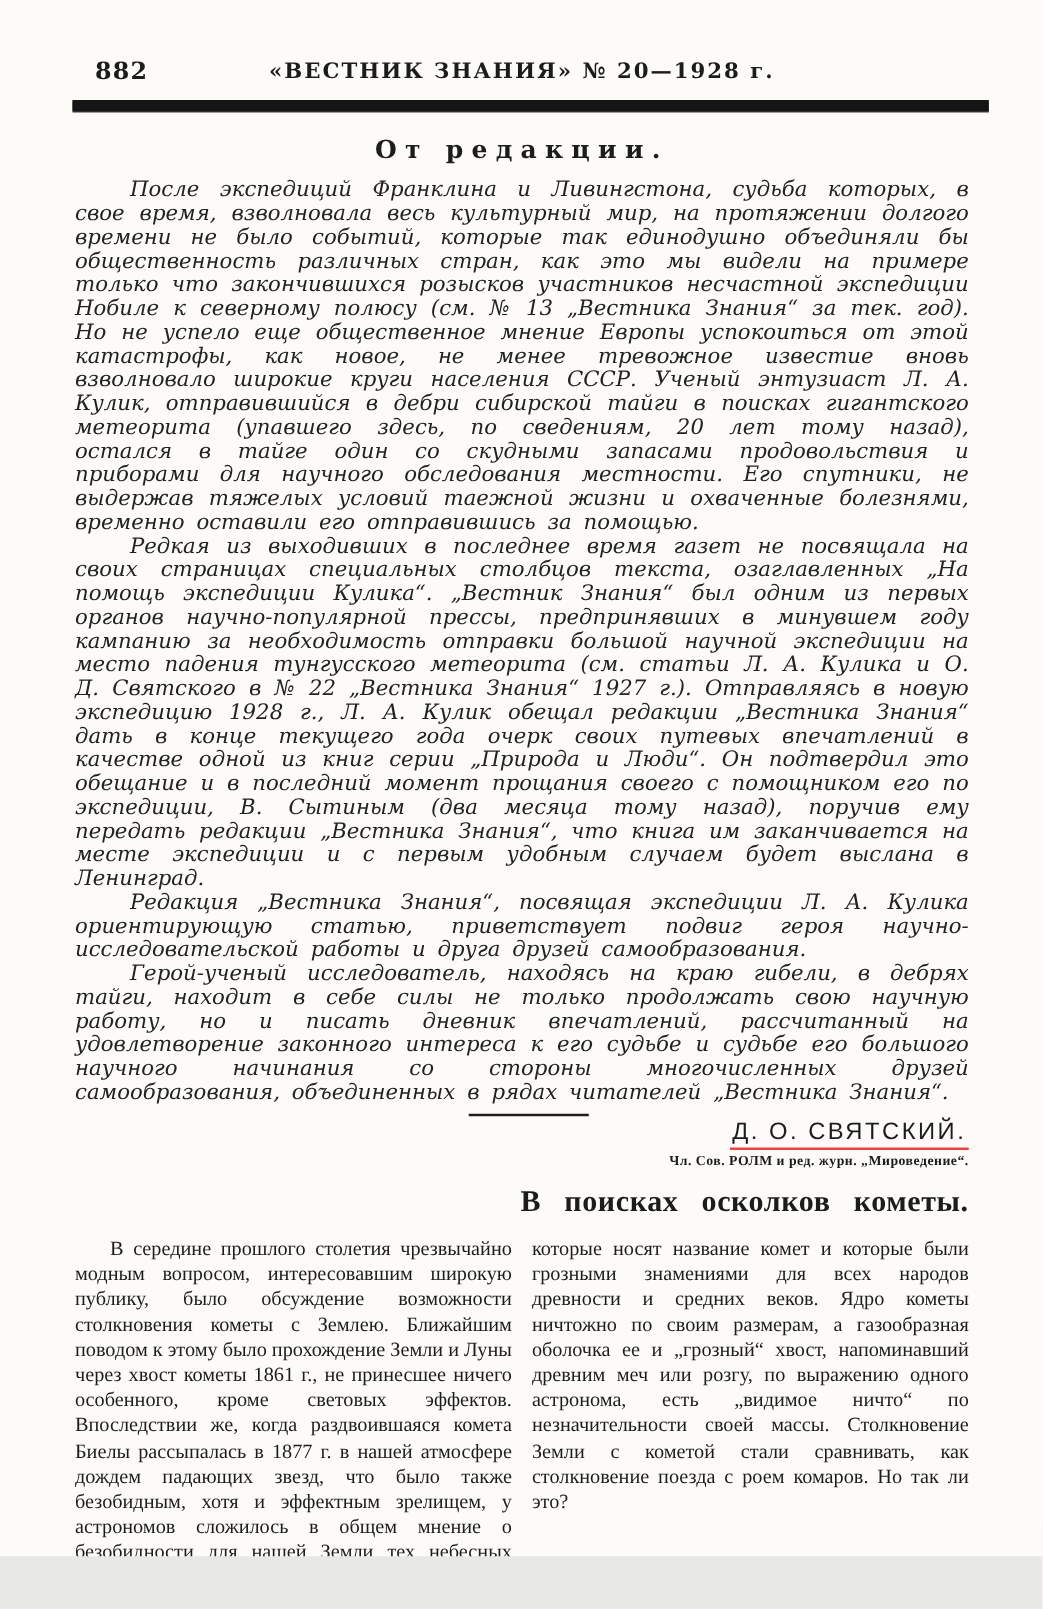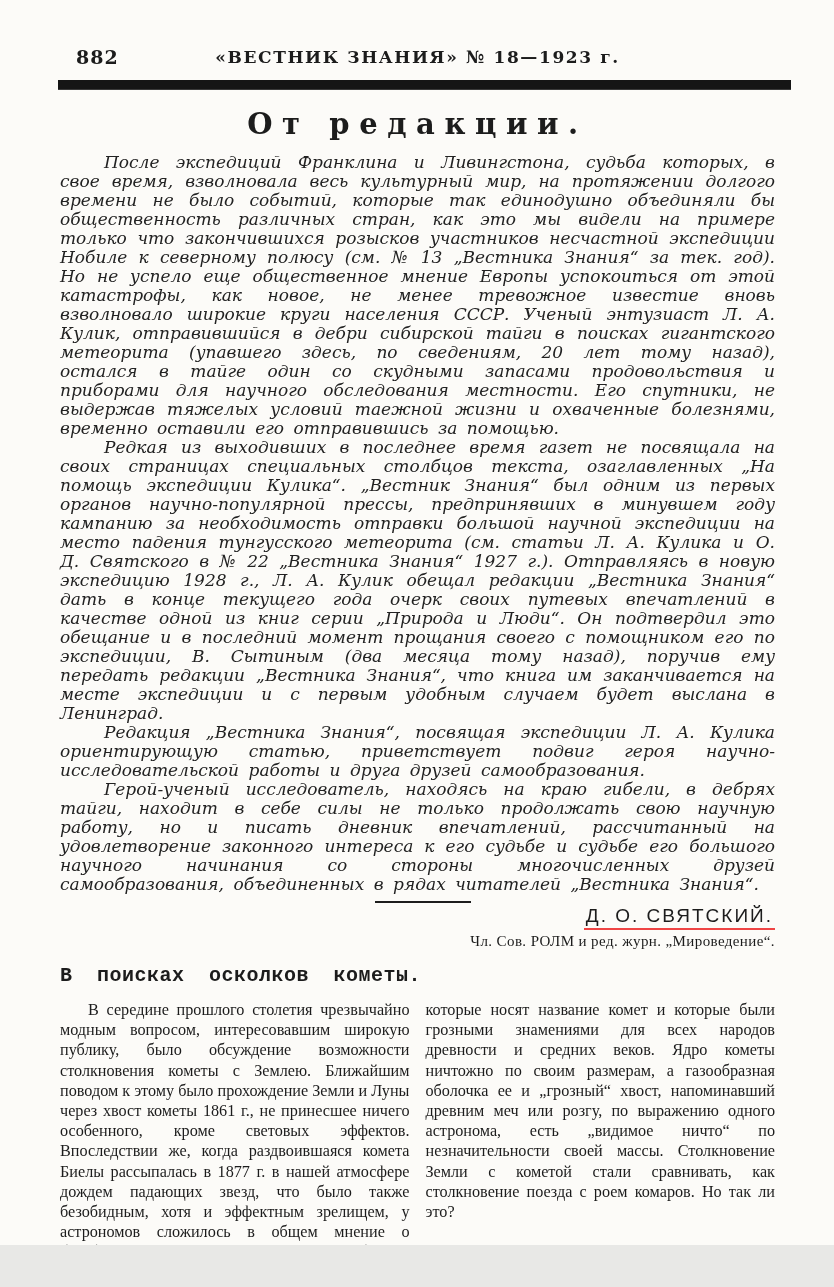--- a/index.html
+++ b/index.html
@@ -29,21 +29,21 @@
   }
   .thick-rule {
     height: 9px; width: 733px;
     margin: 6px 0 0 -2px;
     background: #151515;
     box-shadow: 0 1px 0 #3a3a3a;
   }
   .editorial-title {
     text-align: center;
     font-family: "DejaVu Serif", serif;
-    font-weight: bold; font-size: 29px;
+    font-weight: bold; font-size: 20px;
     letter-spacing: 0.33em;
     margin: 18px 0 12px;
   }
   .editorial-body {
     font-family: "DejaVu Serif", serif;
     font-style: italic;
     font-size: 17px;
     line-height: 19px;
     text-align: justify;
     word-spacing: 0.24em;
@@ -57,29 +57,29 @@
   .signature { text-align: right; }
   .signature-name {
     display: inline-block;
     font-family: "Liberation Sans", sans-serif;
     font-size: 19px; letter-spacing: 2px;
     border-bottom: 2px solid #ef4444;
     padding: 0 2px 1px;
   }
   .signature-role {
     font-family: "Liberation Serif", serif;
-    font-weight: normal; font-size: 15px;
+    font-weight: bold; font-size: 11px;
     letter-spacing: 0.4px;
     margin-top: 3px;
     text-align: right;
   }
   .article-title {
-    text-align: left;
-    font-family: Liberation Mono, monospace;
-    font-weight: bold; font-size: 20px;
+    text-align: right;
+    font-family: Liberation Serif, serif;
+    font-weight: bold; font-size: 24px;
     word-spacing: 12px; letter-spacing: 0.5px;
     margin: 14px 0 13px;
   }
   .columns {
     display: flex; gap: 16px;
     font-family: "Liberation Serif", serif;
     font-size: 16.2px;
     line-height: 20.2px;
     text-align: justify;
   }
@@ -87,21 +87,21 @@
   .col p { margin: 0; }
   .col p.indent { text-indent: 28px; }
 </style>
 </head>
 <body>
 
 <div class="page">
 
   <div class="masthead">
     <div class="page-number">882</div>
-    <div class="journal-title">«ВЕСТНИК ЗНАНИЯ» № 18—1923 г.</div>
+    <div class="journal-title">«ВЕСТНИК ЗНАНИЯ» № 20—1928 г.</div>
   </div>
 
   <div class="thick-rule"></div>
 
   <div class="editorial-title">От редакции.</div>
 
   <div class="editorial-body">
     <p>После экспедиций Франклина и Ливингстона, судьба которых, в свое время, взволновала весь культурный мир, на протяжении долгого времени не было событий, которые так единодушно объединяли бы общественность различных стран, как это мы видели на примере только что закончившихся розысков участников несчастной экспедиции Нобиле к северному полюсу (см. № 13 „Вестника Знания“ за тек. год). Но не успело еще общественное мнение Европы успокоиться от этой катастрофы, как новое, не менее тревожное известие вновь взволновало широкие круги населения СССР. Ученый энтузиаст Л. А. Кулик, отправившийся в дебри сибирской тайги в поисках гигантского метеорита (упавшего здесь, по сведениям, 20 лет тому назад), остался в тайге один со скудными запасами продовольствия и приборами для научного обследования местности. Его спутники, не выдержав тяжелых условий таежной жизни и охваченные болезнями, временно оставили его отправившись за помощью.</p>
     <p>Редкая из выходивших в последнее время газет не посвящала на своих страницах специальных столбцов текста, озаглавленных „На помощь экспедиции Кулика“. „Вестник Знания“ был одним из первых органов научно-популярной прессы, предпринявших в минувшем году кампанию за необходимость отправки большой научной экспедиции на место падения тунгусского метеорита (см. статьи Л. А. Кулика и О. Д. Святского в № 22 „Вестника Знания“ 1927 г.). Отправляясь в новую экспедицию 1928 г., Л. А. Кулик обещал редакции „Вестника Знания“ дать в конце текущего года очерк своих путевых впечатлений в качестве одной из книг серии „Природа и Люди“. Он подтвердил это обещание и в последний момент прощания своего с помощником его по экспедиции, В. Сытиным (два месяца тому назад), поручив ему передать редакции „Вестника Знания“, что книга им заканчивается на месте экспедиции и с первым удобным случаем будет выслана в Ленинград.</p>
     <p>Редакция „Вестника Знания“, посвящая экспедиции Л. А. Кулика ориентирующую статью, приветствует подвиг героя научно-исследовательской работы и друга друзей самообразования.</p>

